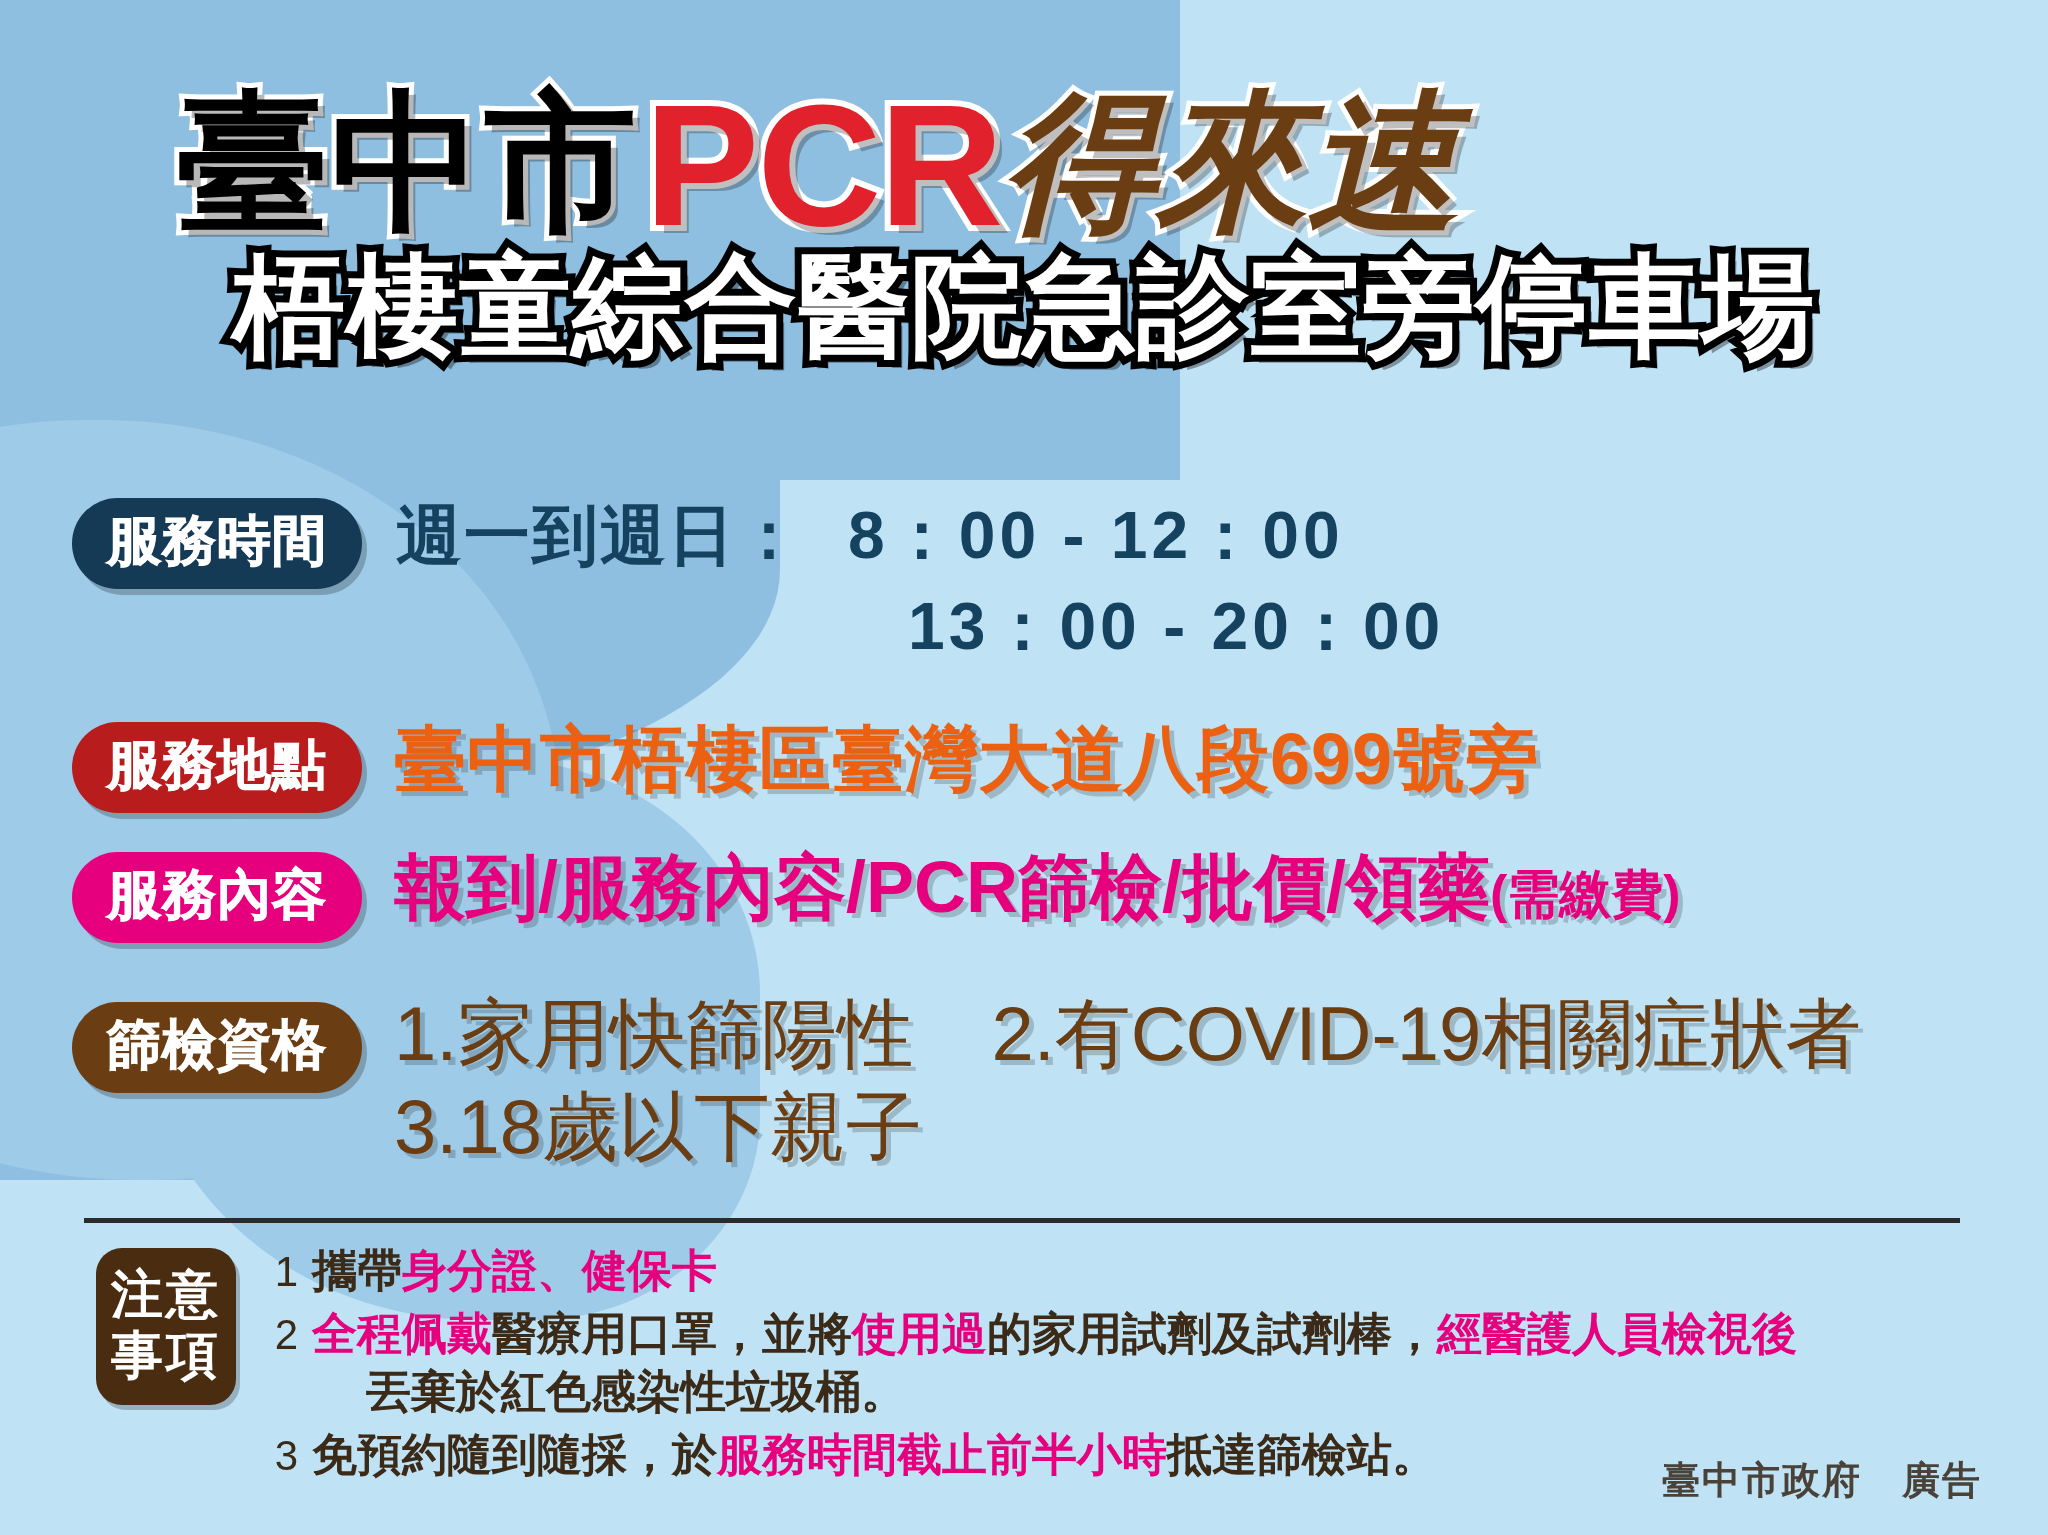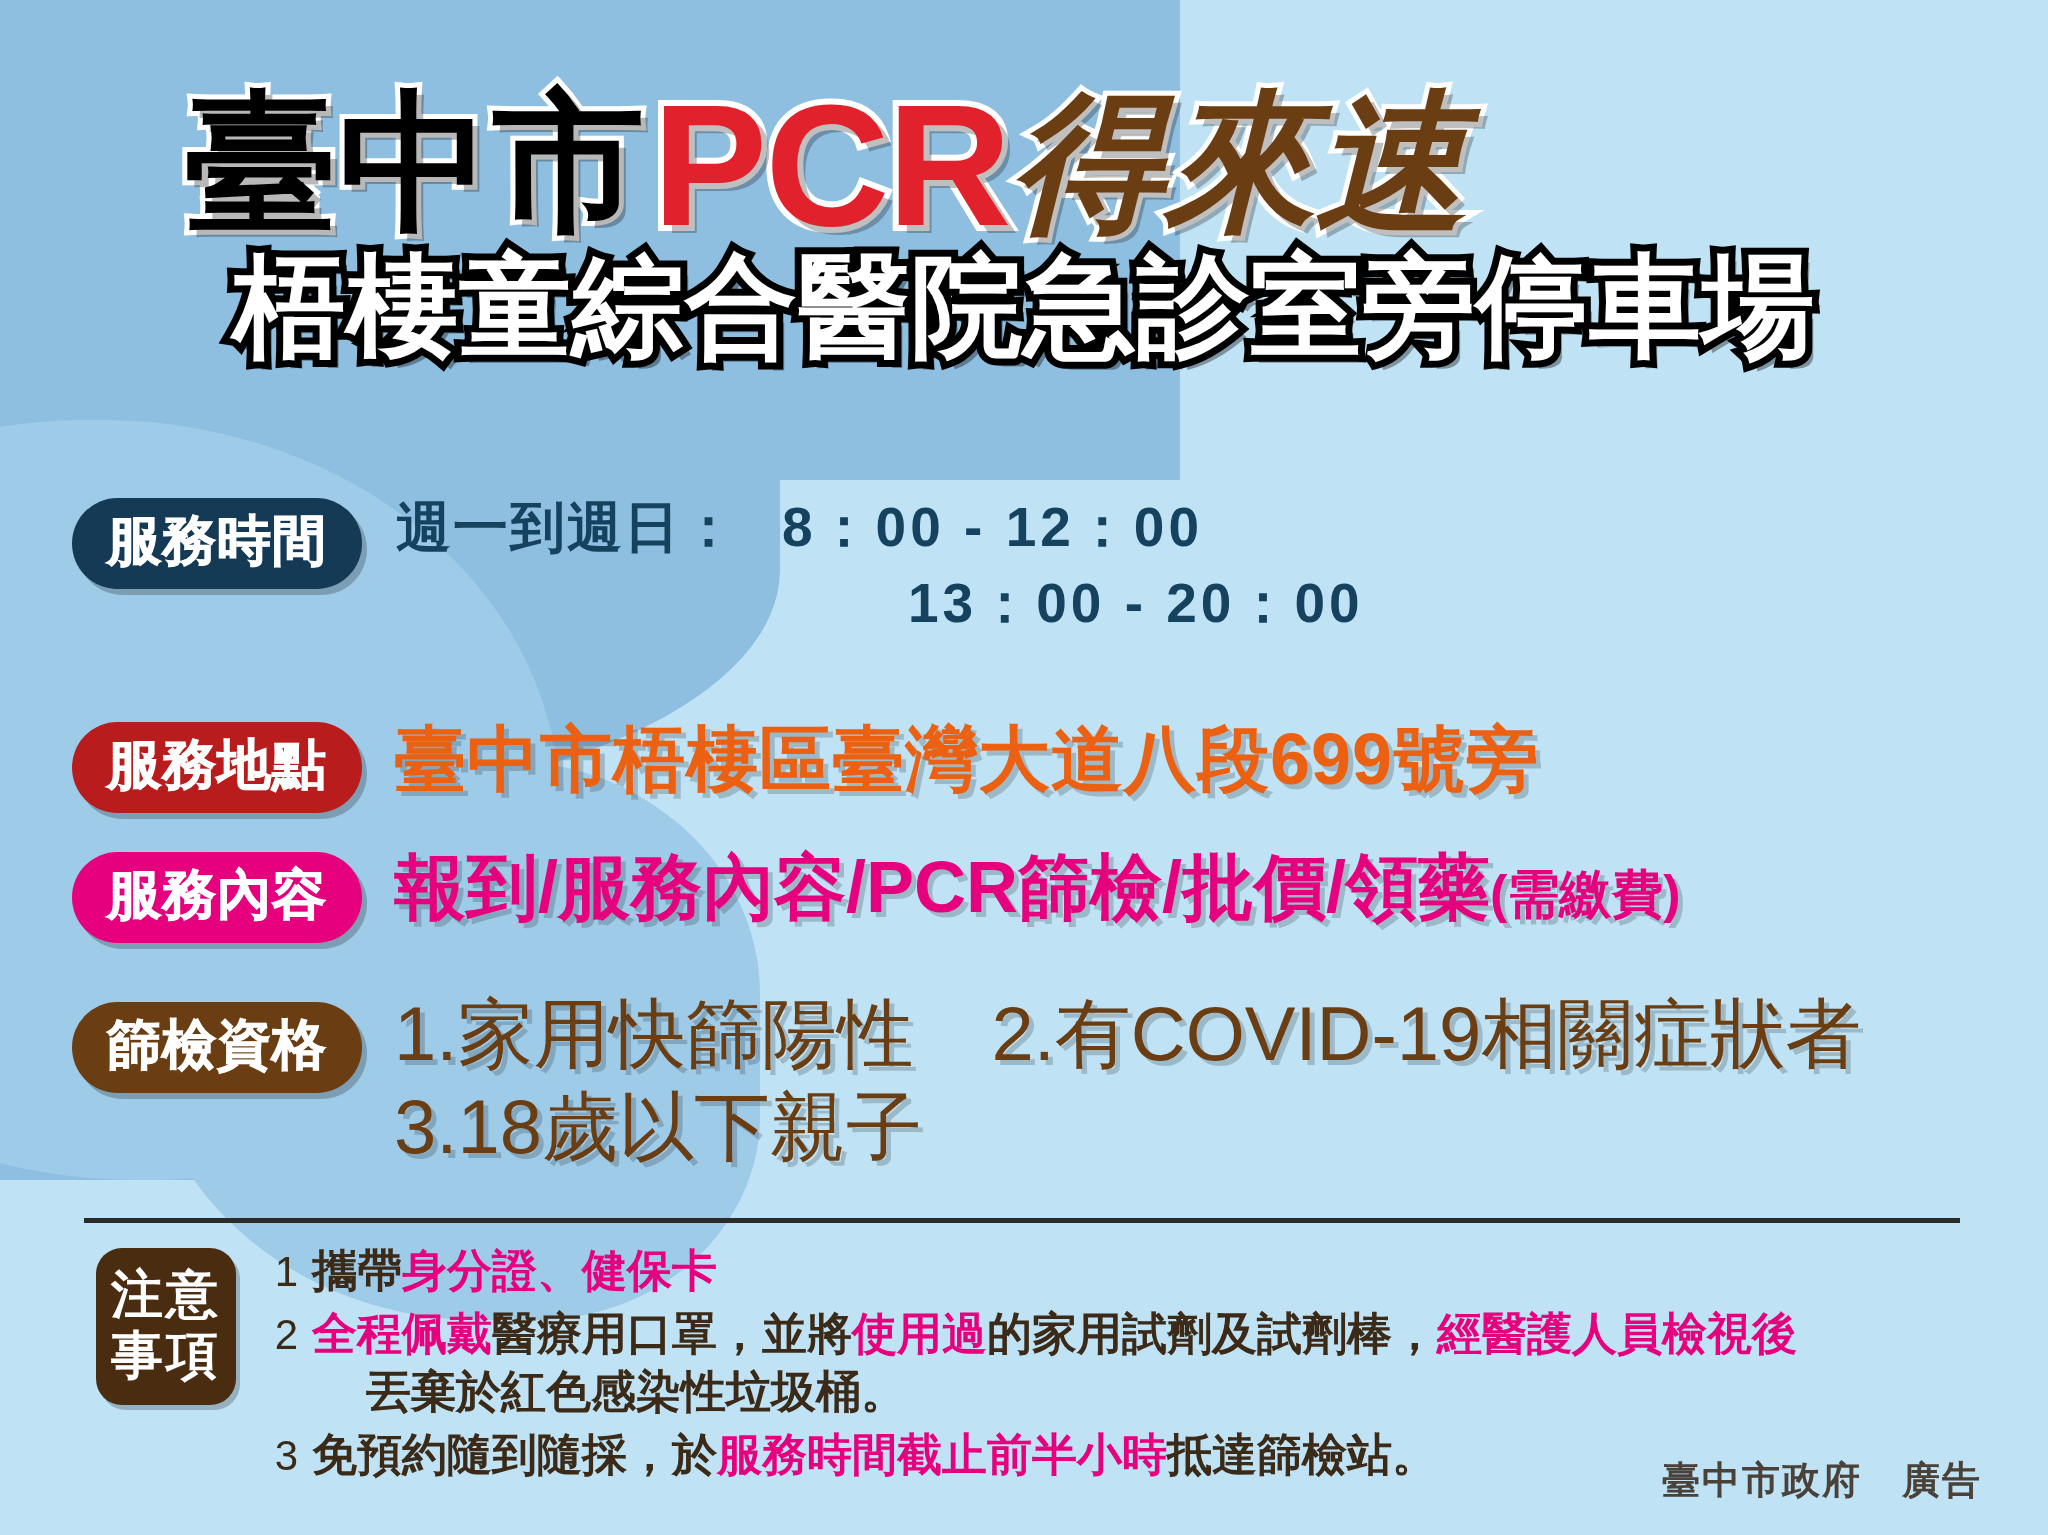--- a/index.html
+++ b/index.html
@@ -37,21 +37,21 @@
   }
   .bg-bottomstrip{
     position:absolute;left:0;top:1180px;width:2048px;height:360px;background:#bfe2f5;
   }
 
   
   .page{position:relative;z-index:2;width:2048px;height:1535px;}
 
   
   .title-row{
-    position:absolute;left:16px;top:62px;width:1620px;text-align:center;
+    position:absolute;left:8px;top:62px;width:1620px;text-align:center;
     white-space:nowrap;
   }
   .t-cn{
     font-size:152px;font-weight:bold;color:#000;letter-spacing:2px;
     -webkit-text-stroke:10px #ffffff;paint-order:stroke fill;
     text-shadow:7px 7px 0 rgba(0,0,0,.28);
     vertical-align:middle;
   }
   .t-pcr{
     font-size:172px;font-weight:bold;color:#e1212b;font-style:normal;
@@ -91,21 +91,21 @@
   .pill.pink{background:#e6007e;}
   .pill.brown{background:#6b3d12;}
 
   .val{white-space:nowrap;font-weight:bold;}
 
   
   #row-time{left:72px;top:498px;}
   #row-time .pill{width:246px;text-align:right;}
   .time-block{margin-left:34px;margin-top:-8px;}
   .time-line{
-    font-size:55px;font-weight:bold;color:#15425f;white-space:nowrap;
+    font-size:66px;font-weight:bold;color:#15425f;white-space:nowrap;
     letter-spacing:2px;line-height:1.38;
   }
   .time-line .hm{letter-spacing:4px;}
   .time-indent{padding-left:512px;}
 
   
   #row-loc{left:72px;top:722px;}
   #row-loc .pill{width:246px;}
   .loc-val{
     margin-left:32px;margin-top:-10px;

